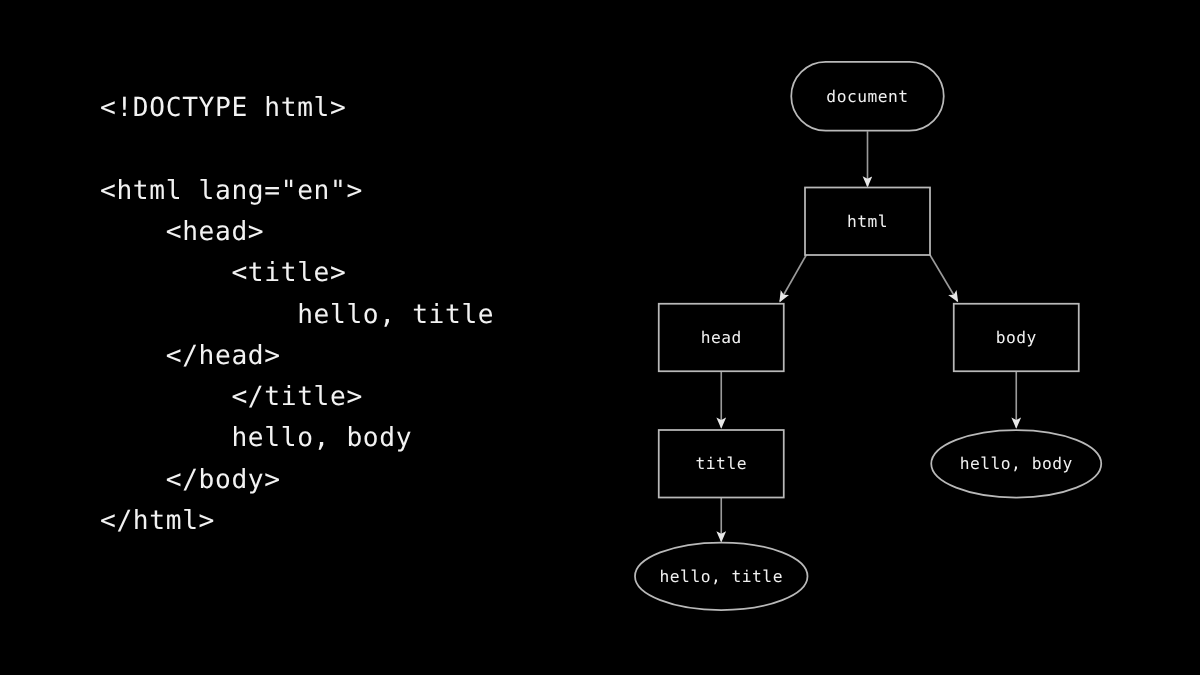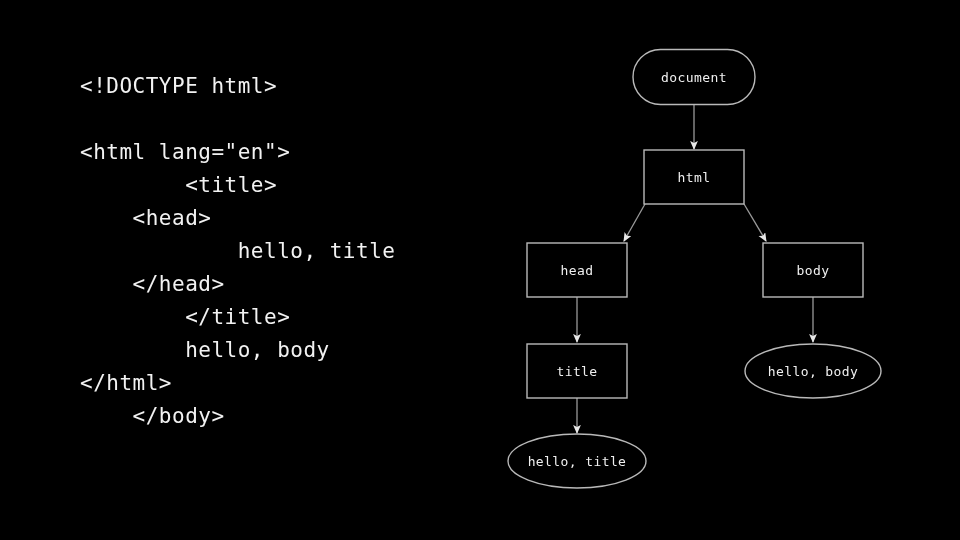--- a/index.html
+++ b/index.html
@@ -73,28 +73,28 @@
 </style>
 </head>
 <body>
 
 <div id="slide">
 
   <div id="code-panel">
     <div class="code-line">&lt;!DOCTYPE html&gt;</div>
     <div class="code-line blank"></div>
     <div class="code-line">&lt;html lang="en"&gt;</div>
+    <div class="code-line">    &lt;head&gt;</div>
     <div class="code-line">        &lt;title&gt;</div>
-    <div class="code-line">    &lt;head&gt;</div>
     <div class="code-line">            hello, title</div>
     <div class="code-line">    &lt;/head&gt;</div>
     <div class="code-line">        &lt;/title&gt;</div>
     <div class="code-line">        hello, body</div>
+    <div class="code-line">    &lt;/body&gt;</div>
     <div class="code-line">&lt;/html&gt;</div>
-    <div class="code-line">    &lt;/body&gt;</div>
   </div>
 
   <div id="diagram">
     <svg width="480" height="540" viewBox="0 0 480 540" xmlns="http://www.w3.org/2000/svg">
       <defs>
         <marker id="arrow" markerWidth="9" markerHeight="9" refX="6.2" refY="3" orient="auto" markerUnits="strokeWidth">
           <path d="M0,0 L7,3 L0,6 L1.6,3 z" class="edge-head"></path>
         </marker>
       </defs>
 

